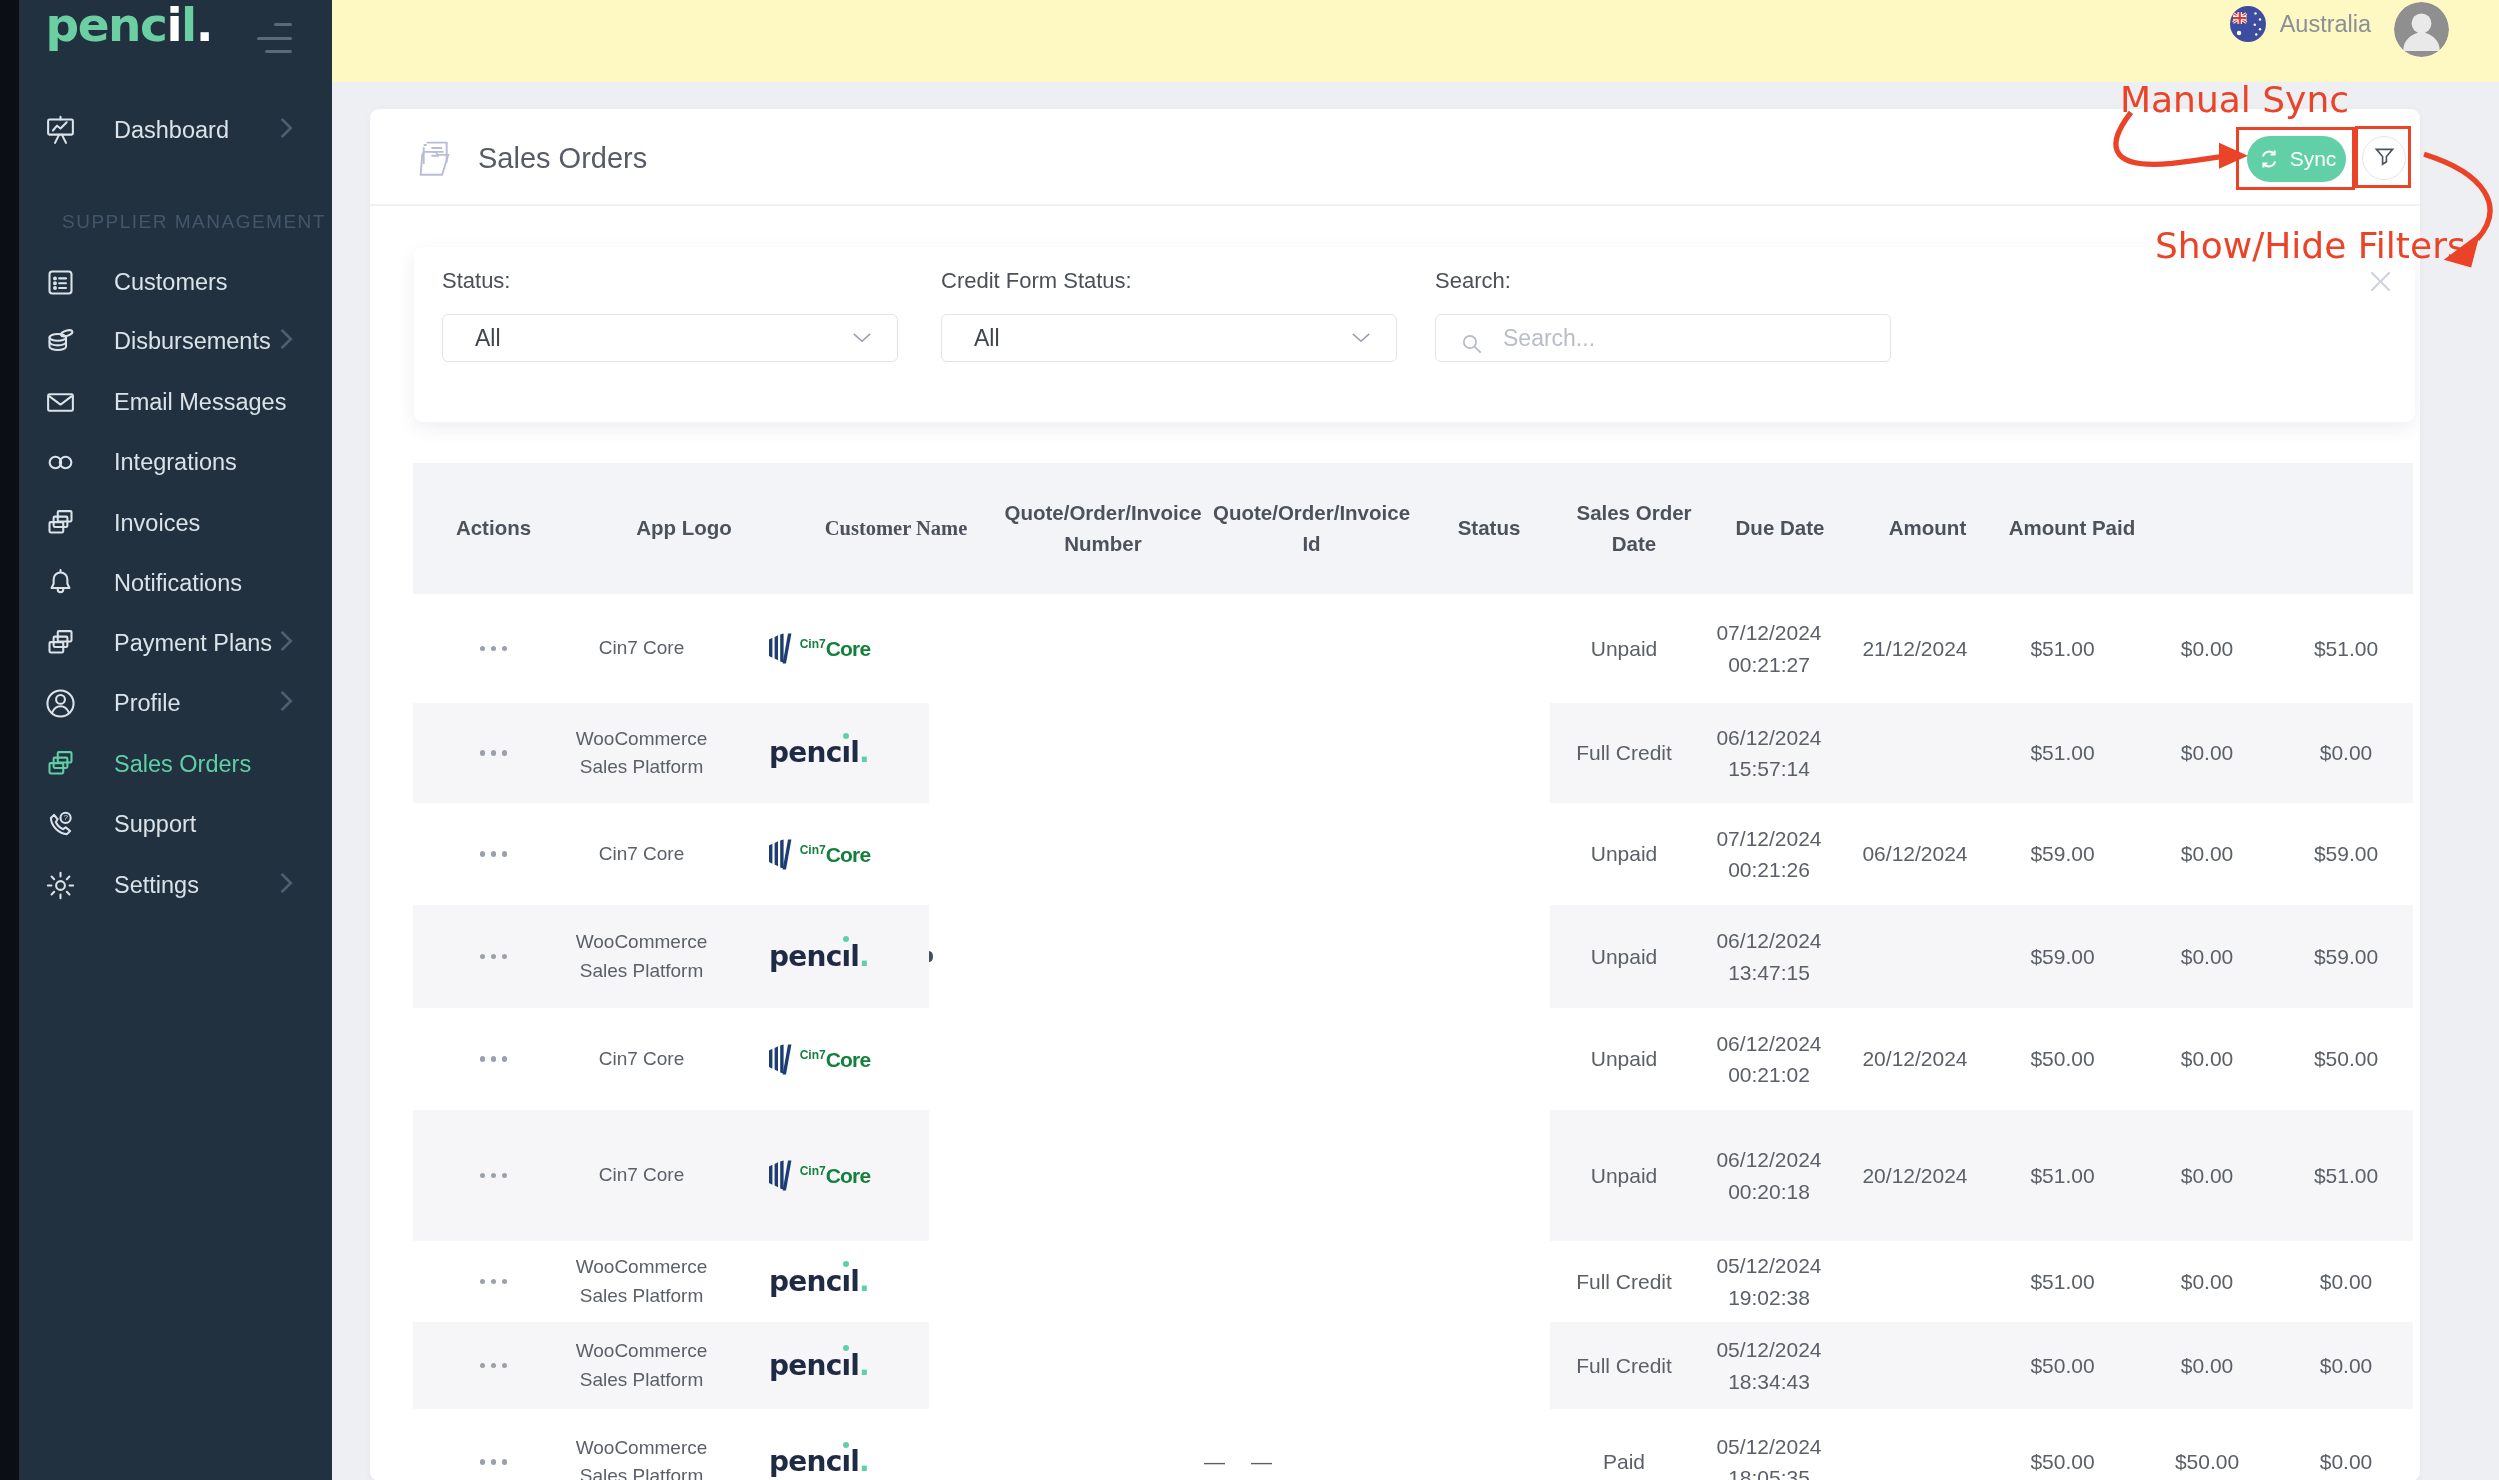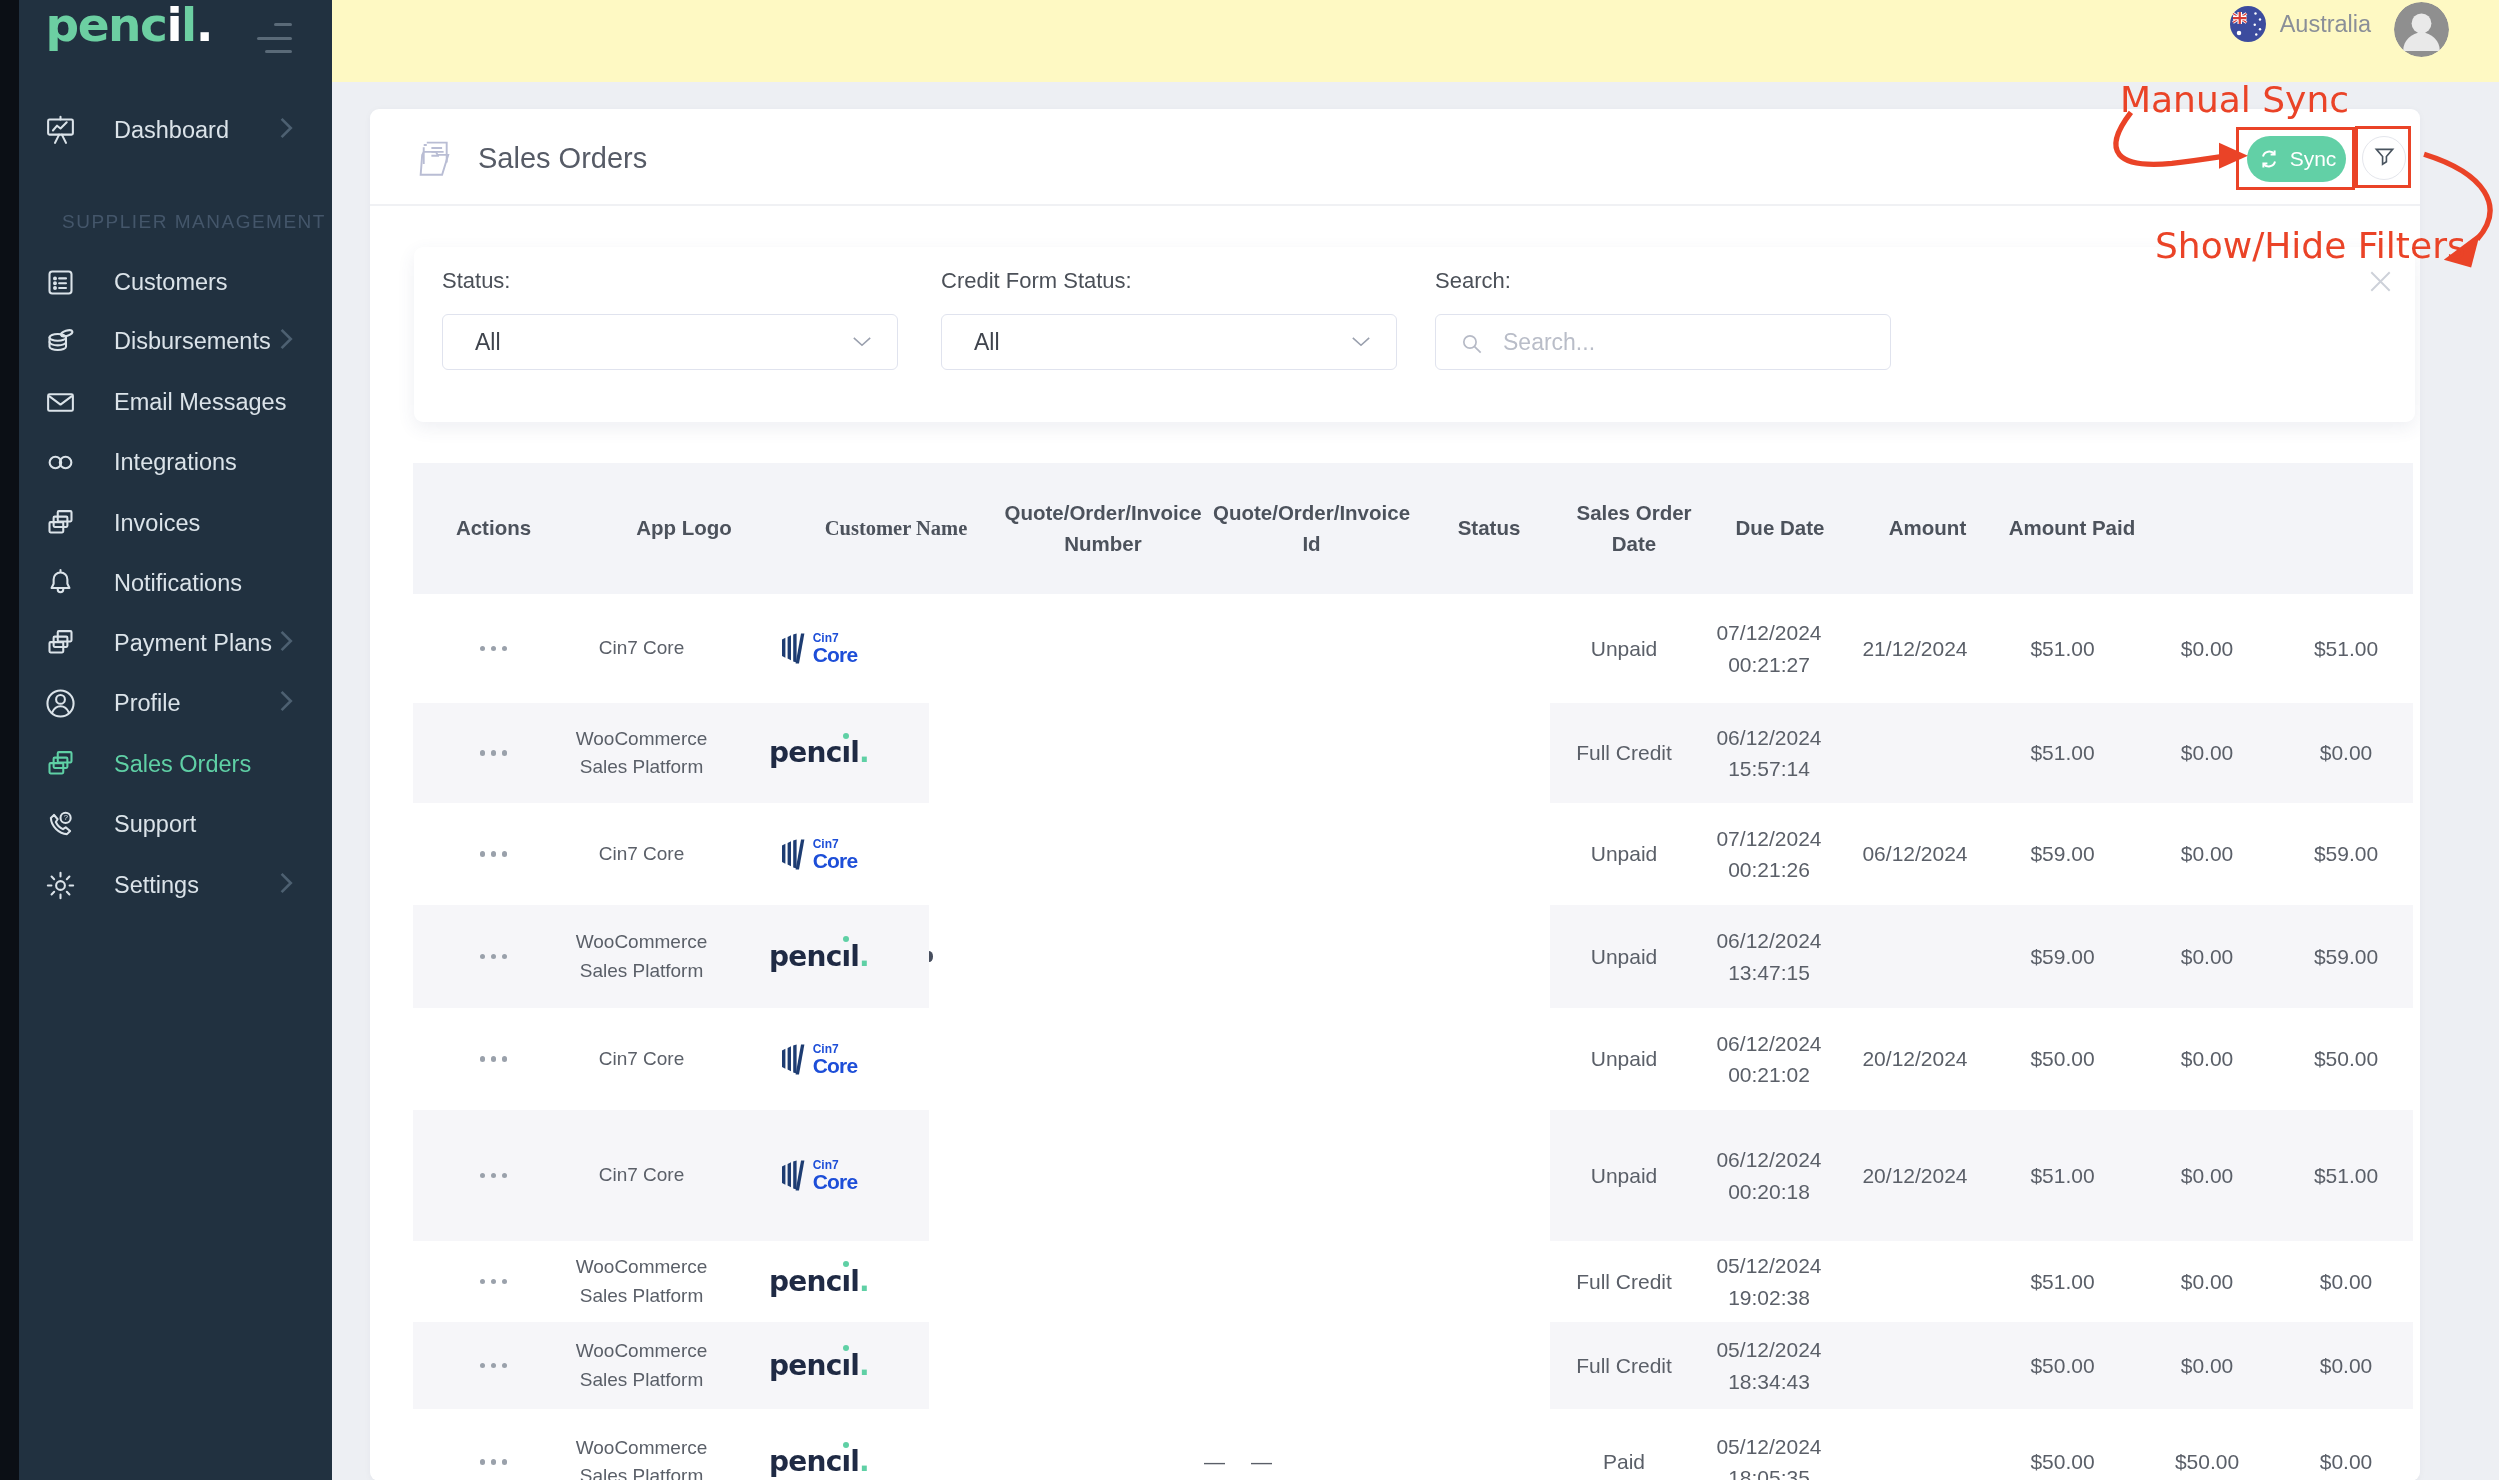--- a/index.html
+++ b/index.html
@@ -49,21 +49,21 @@
   .red-box-sync { left:1866px; top:17.5px; width:119px; height:63px; }
   .red-box-filter { left:1985px; top:16.7px; width:56px; height:62px; }
 
   
   .filter-panel { position:absolute; left:44px; top:138px; width:2001px; height:175px; background:#ffffff; border-radius:9px; box-shadow:0 6px 18px rgba(70,80,120,0.09); }
   .close-x { position:absolute; right:23px; top:23px; width:23px; height:23px; cursor:pointer; }
   .close-x svg { width:23px; height:23px; }
   .fgroup { position:absolute; top:21px; }
   .fg1 { left:28px; } .fg2 { left:527px; } .fg3 { left:1021px; }
   .fgroup label { display:block; font-size:22px; color:#4b5058; margin-bottom:20px; }
-  .fselect, .fsearch { position:relative; width:456px; height:56px; border:1.5px solid #e0e3ee; border-radius:6px; background:#fff; display:flex; align-items:center; }
+  .fselect, .fsearch { position:relative; width:456px; height:48px; border:1.5px solid #e0e3ee; border-radius:6px; background:#fff; display:flex; align-items:center; }
   .fselect { cursor:pointer; }
   .fselect > span { margin-left:32px; font-size:23px; color:#3f444d; }
   .fchev { position:absolute; right:26px; top:50%; transform:translateY(-50%); }
   .fchev svg { width:18px; height:10.6px; display:block; }
   .fsearch svg.mag { position:absolute; left:24px; top:16.7px; width:23px; height:23px; }
   .fsearch input { width:100%; height:100%; border:none; outline:none; background:transparent; padding-left:67px; font-size:23px; color:#3f444d; font-family:inherit; }
   .fsearch input::placeholder { color:#b9bdc8; }
 
   
   .table { position:absolute; left:43px; top:354px; width:2000px; }
@@ -75,21 +75,21 @@
   .cell[data-name="app-name-cell"] { font-size:19px; padding:0 1.5px; }
   .dots { display:flex; gap:6px; cursor:pointer; padding:7.6px; }
   .dots i { width:5.3px; height:5.3px; border-radius:50%; background:#9aa1ab; }
   .qn { word-spacing:20px; }
   
   .trow:nth-child(4) .cell[data-name="customer-name-cell"]::before { content:""; position:absolute; left:-3.8px; top:50%; margin-top:-5.3px; width:7.6px; height:10.6px; border-radius:50%; background:#474e5e; }
 
   
   .cin7 { display:flex; align-items:center; gap:6px; }
   .cin7 svg { width:26px; height:33px; }
-  .cin7t { display:flex; flex-direction:column; align-items:flex-start; line-height:1; color:#1d4ed8; }
+  .cin7t { display:flex; flex-direction:row; align-items:flex-start; line-height:1; color:#15803d; }
   .cin7t .c1 { font-size:12px; font-weight:bold; }
   .cin7t .c2 { font-size:21px; font-weight:bold; letter-spacing:-0.8px; }
   .plogo { font-family:"DejaVu Sans", sans-serif; font-weight:800; font-size:28px; color:#1f2a44; letter-spacing:-0.8px; }
   .plogo .pi { position:relative; display:inline-block; }
   .plogo .pi::after { content:""; position:absolute; left:50%; transform:translateX(-50%); top:0.8px; width:6px; height:6px; border-radius:50%; background:#5fd0a5; }
   .plogo .pdot { color:#5fd0a5; }
 
   
   .annot { position:absolute; color:#ea4327; font-family:"DejaVu Sans", sans-serif; font-weight:500; z-index:30; }
   .annot-manual { left:2120px; top:79px; font-size:36px; }

